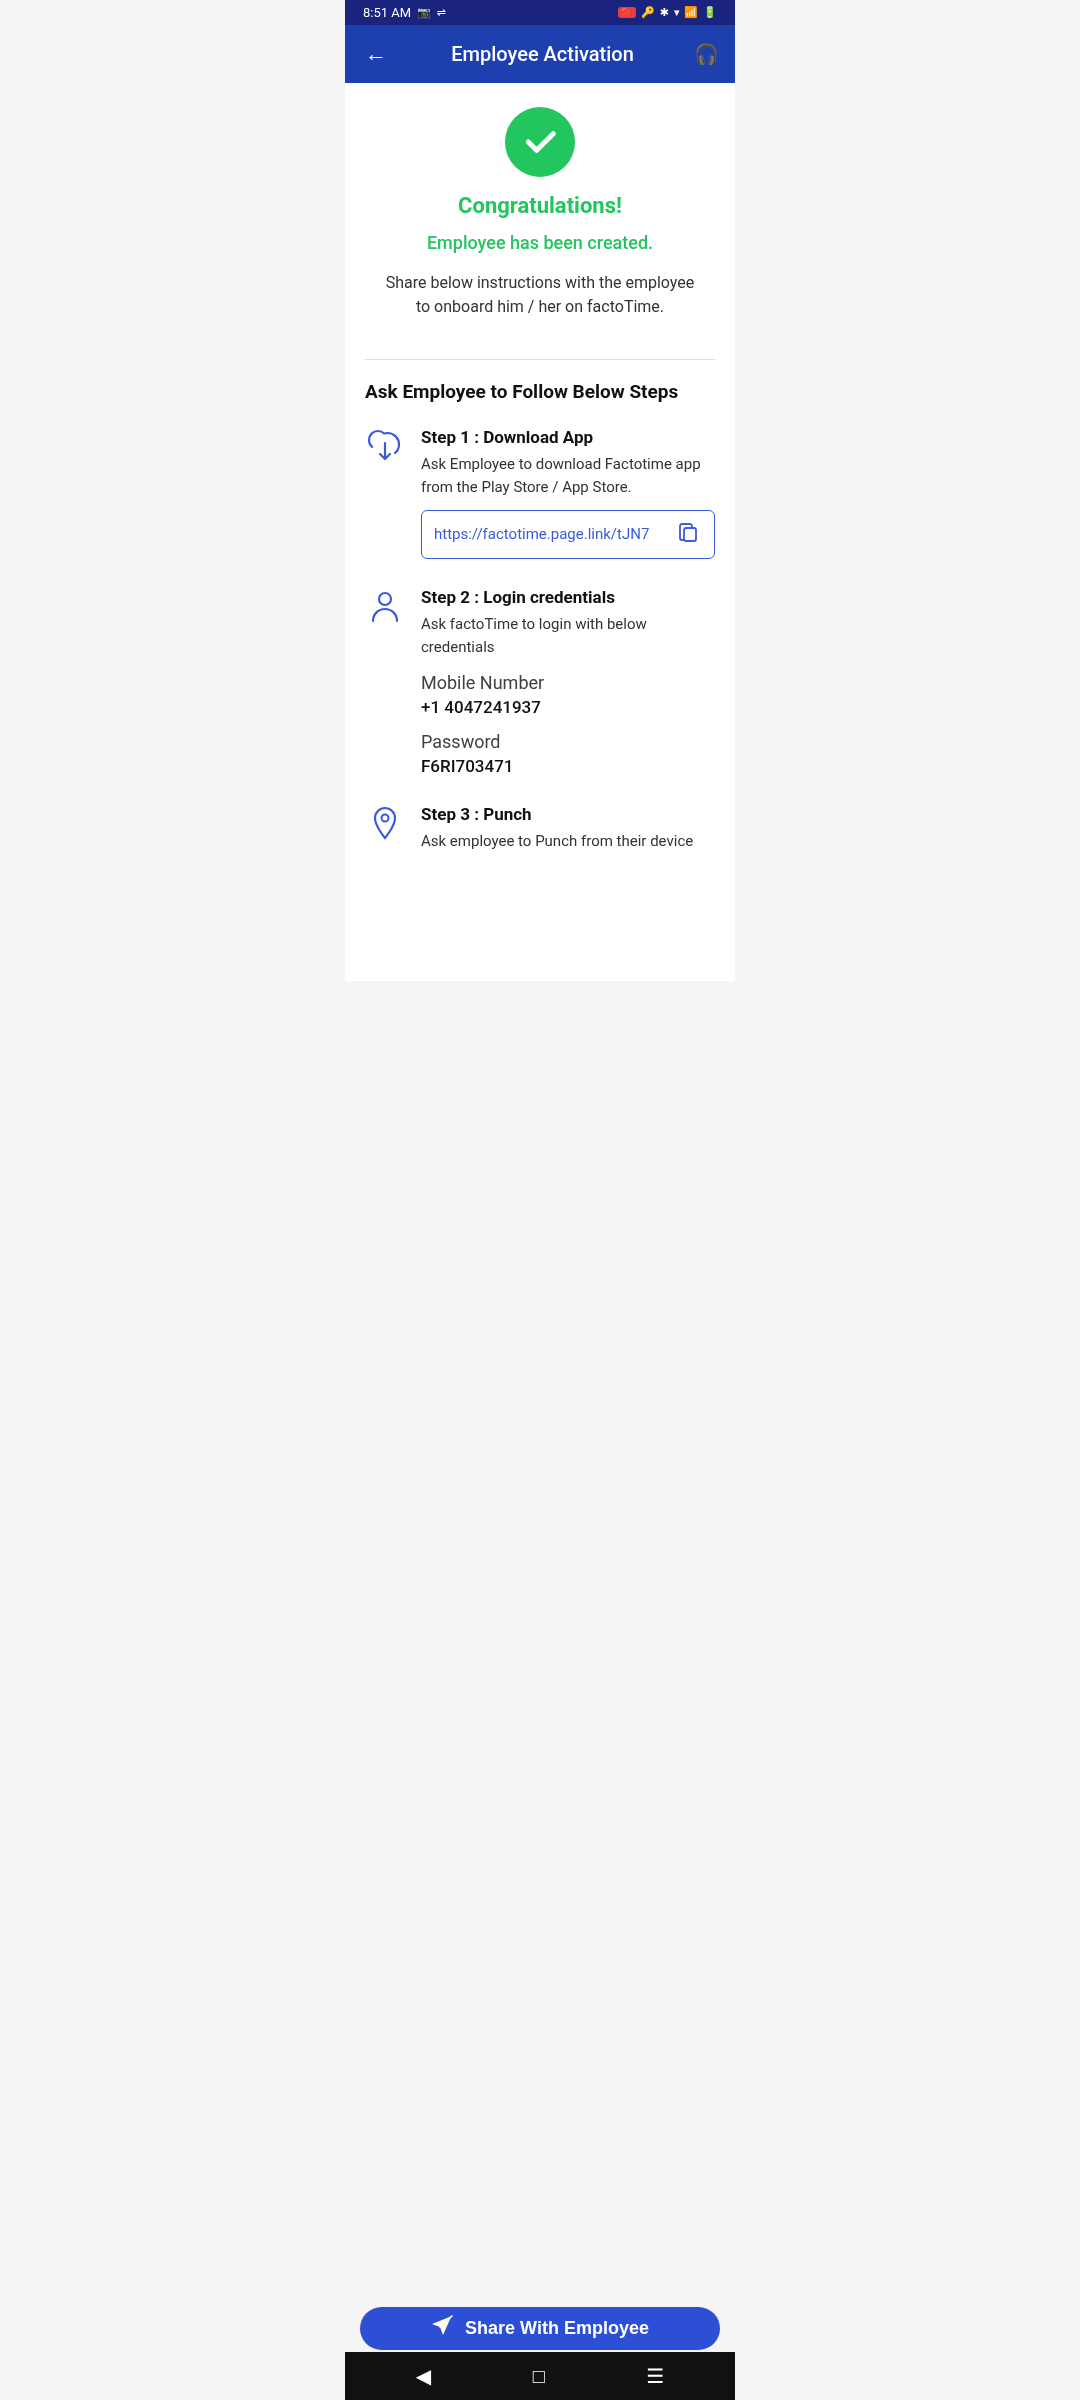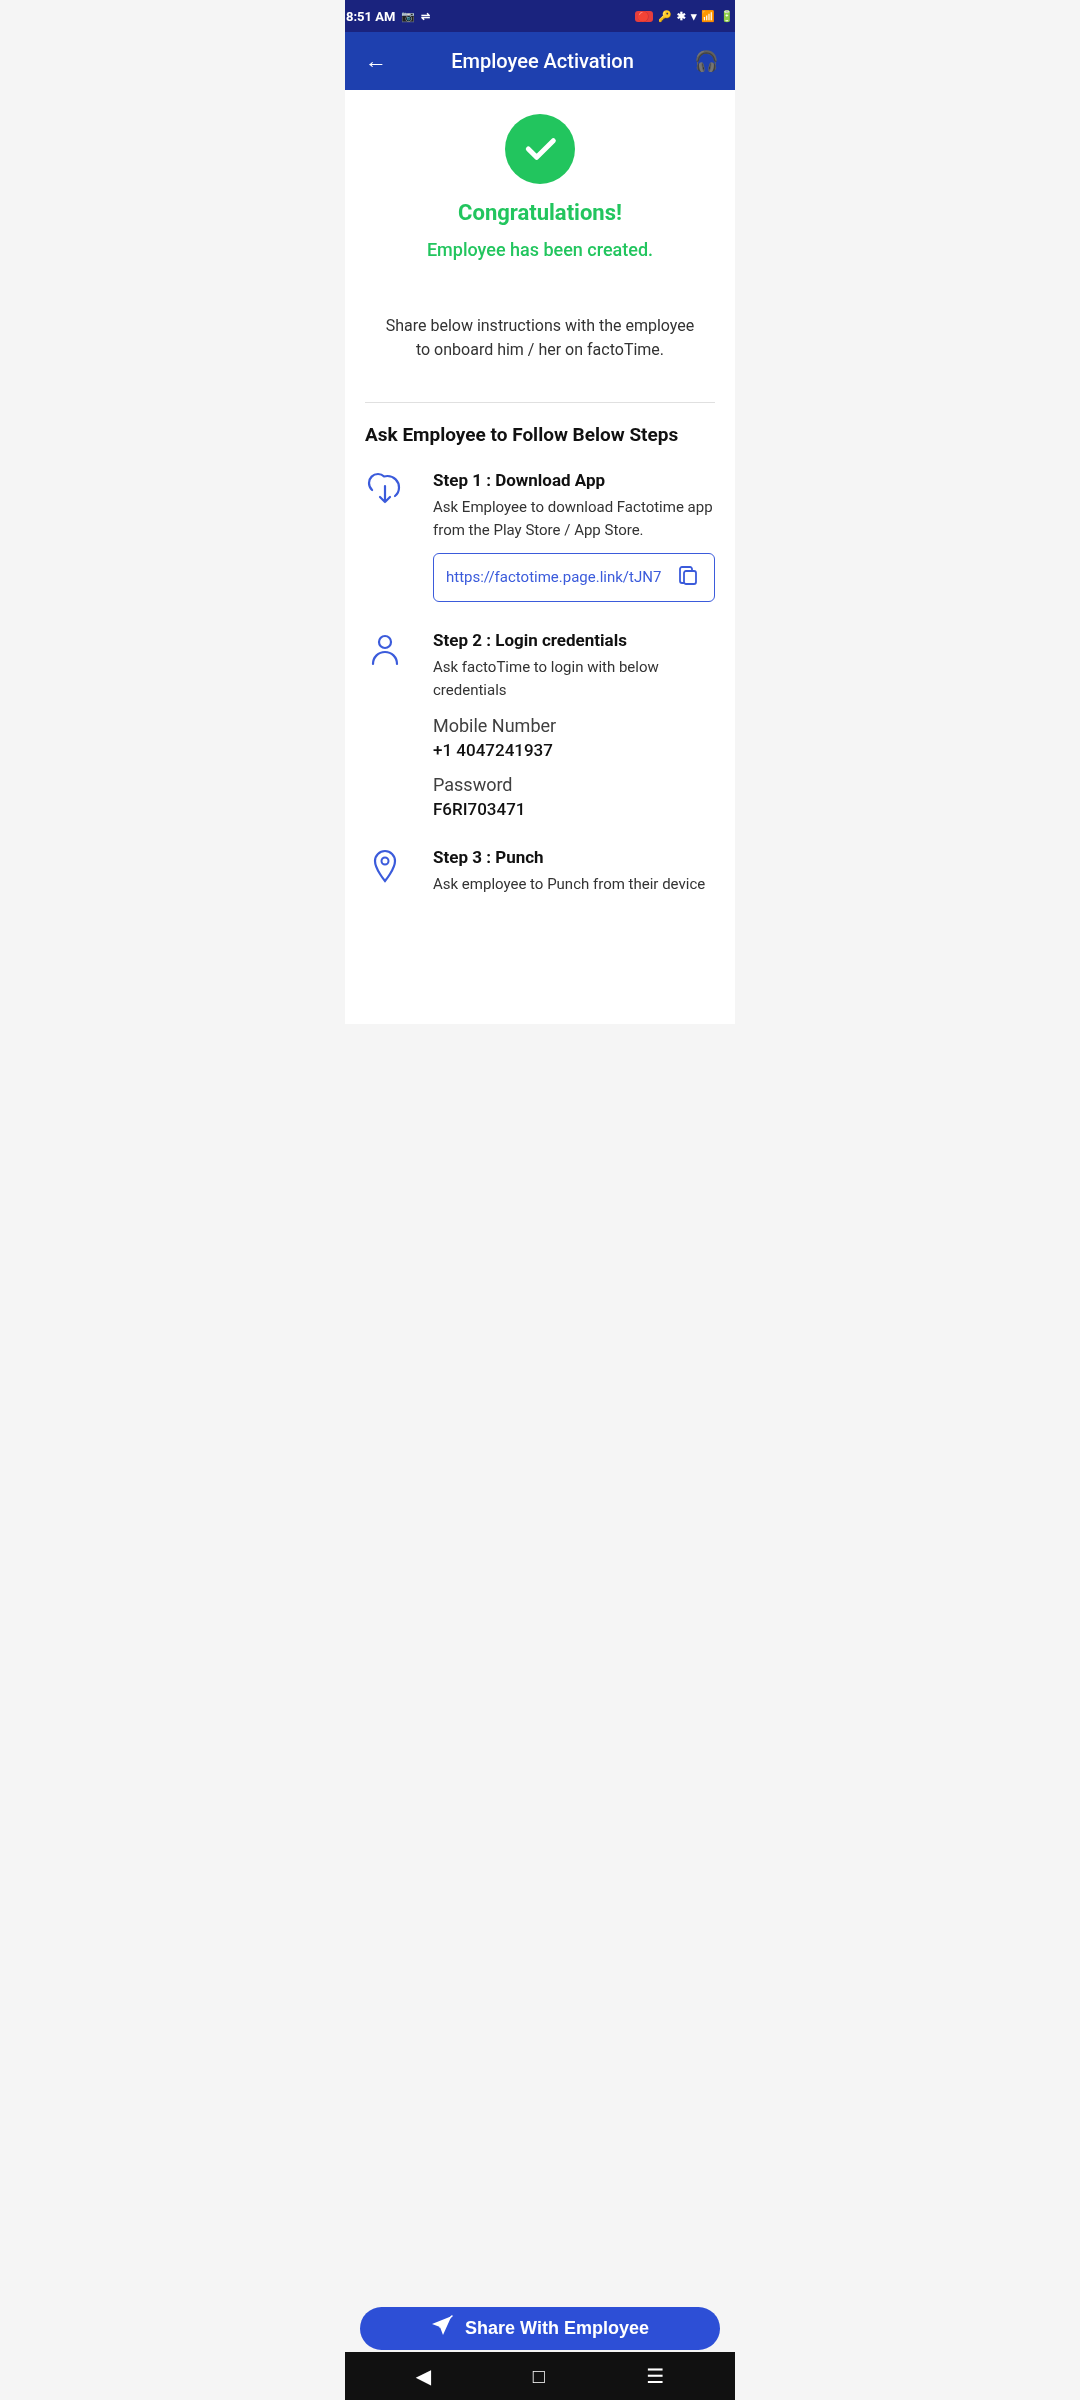--- a/index.html
+++ b/index.html
@@ -15,24 +15,24 @@
       overflow-x: hidden;
     }
 
     
     .status-bar {
       background: #1a237e;
       color: white;
       display: flex;
       justify-content: space-between;
       align-items: center;
-      padding: 6px 1px;
+      padding: 6px 18px;
       font-size: 13px;
-      font-weight: 700;
-      height: 32px;
+      font-weight: 400;
+      height: 25px;
     }
     .status-bar-left { display: flex; align-items: center; gap: 6px; }
     .status-bar-right { display: flex; align-items: center; gap: 5px; }
 
     
     .header {
       background: #1e40af;
       color: white;
       display: flex;
       align-items: center;
@@ -97,42 +97,41 @@
       font-size: 18px;
       font-weight: 500;
       margin-bottom: 18px;
     }
     .share-instructions {
       color: #333;
       font-size: 16px;
       line-height: 1.5;
       text-align: center;
       max-width: 320px;
-      margin-top: 36px;
     }
 
     
     .divider {
       border: none;
       border-top: 1px solid #e0e0e0;
       margin: 20px 0;
     }
 
     
     .steps-title {
       font-size: 19px;
       font-weight: 700;
       color: #111;
       margin-bottom: 24px;
     }
 
     .step {
       display: flex;
       align-items: flex-start;
-      gap: 28px;
+      gap: 16px;
       margin-bottom: 28px;
     }
     .step-icon {
       color: #3b5bdb;
       font-size: 28px;
       min-width: 40px;
       display: flex;
       align-items: center;
       justify-content: center;
       margin-top: 2px;

